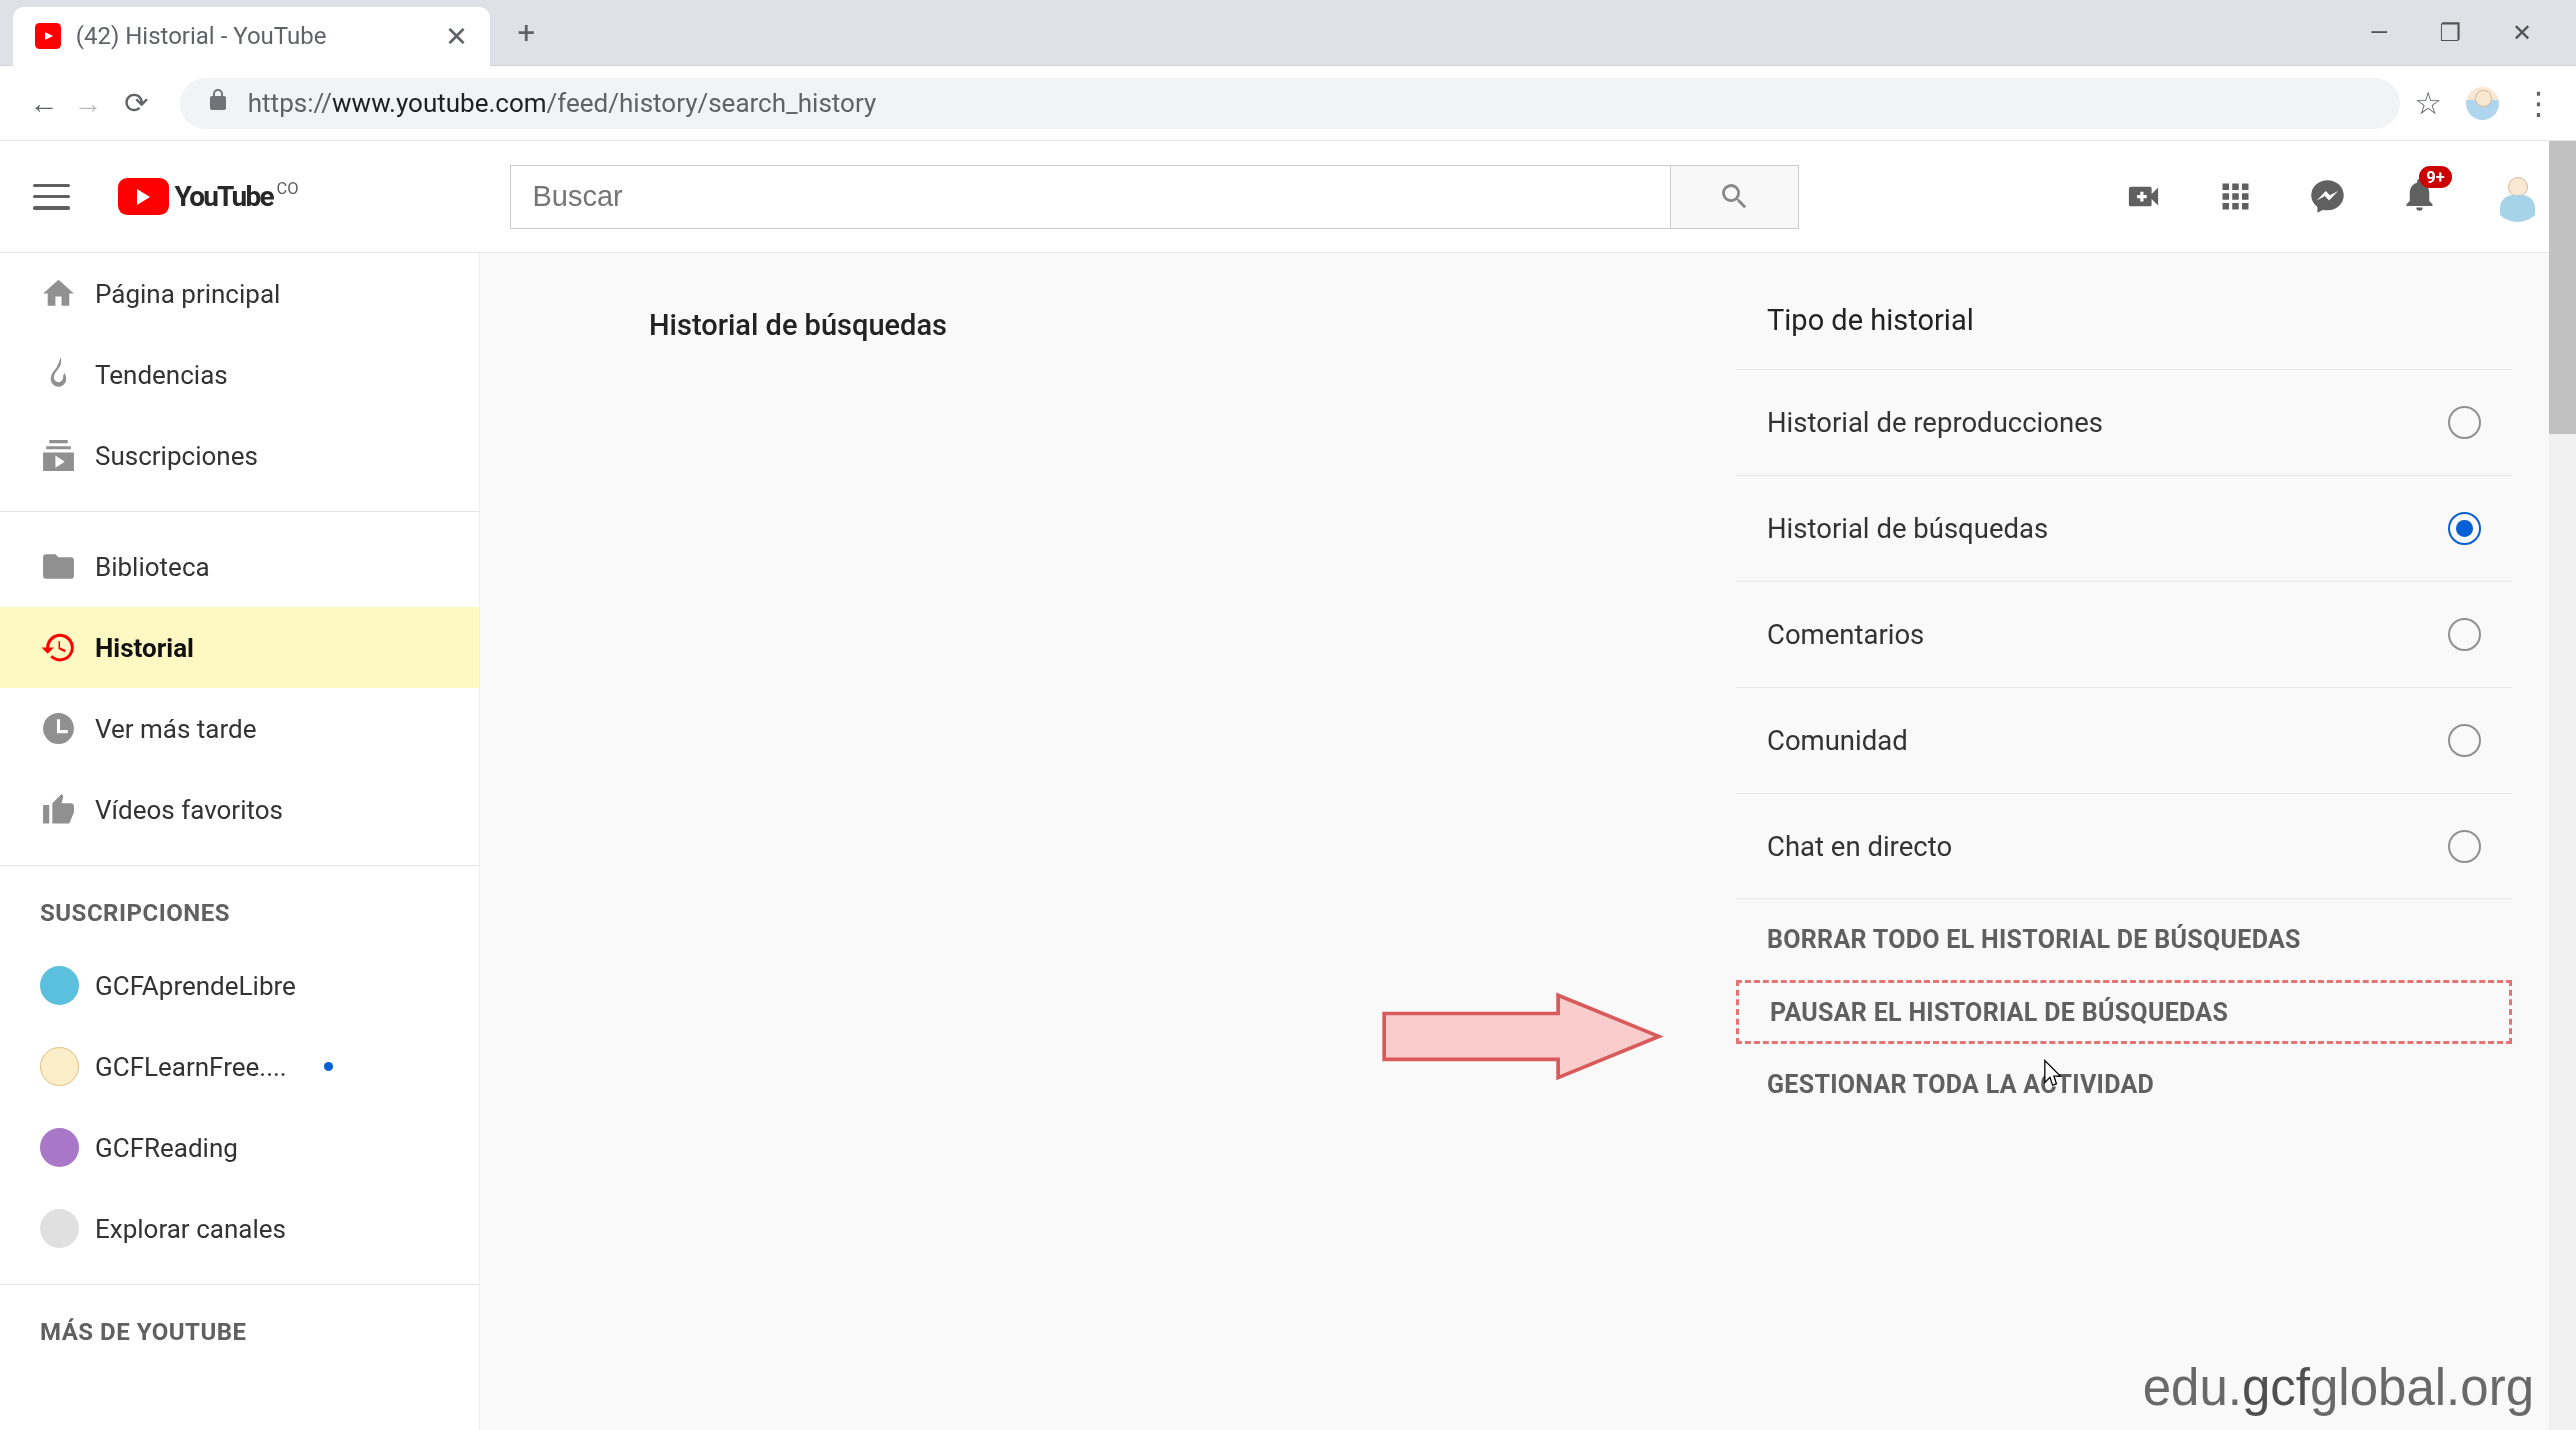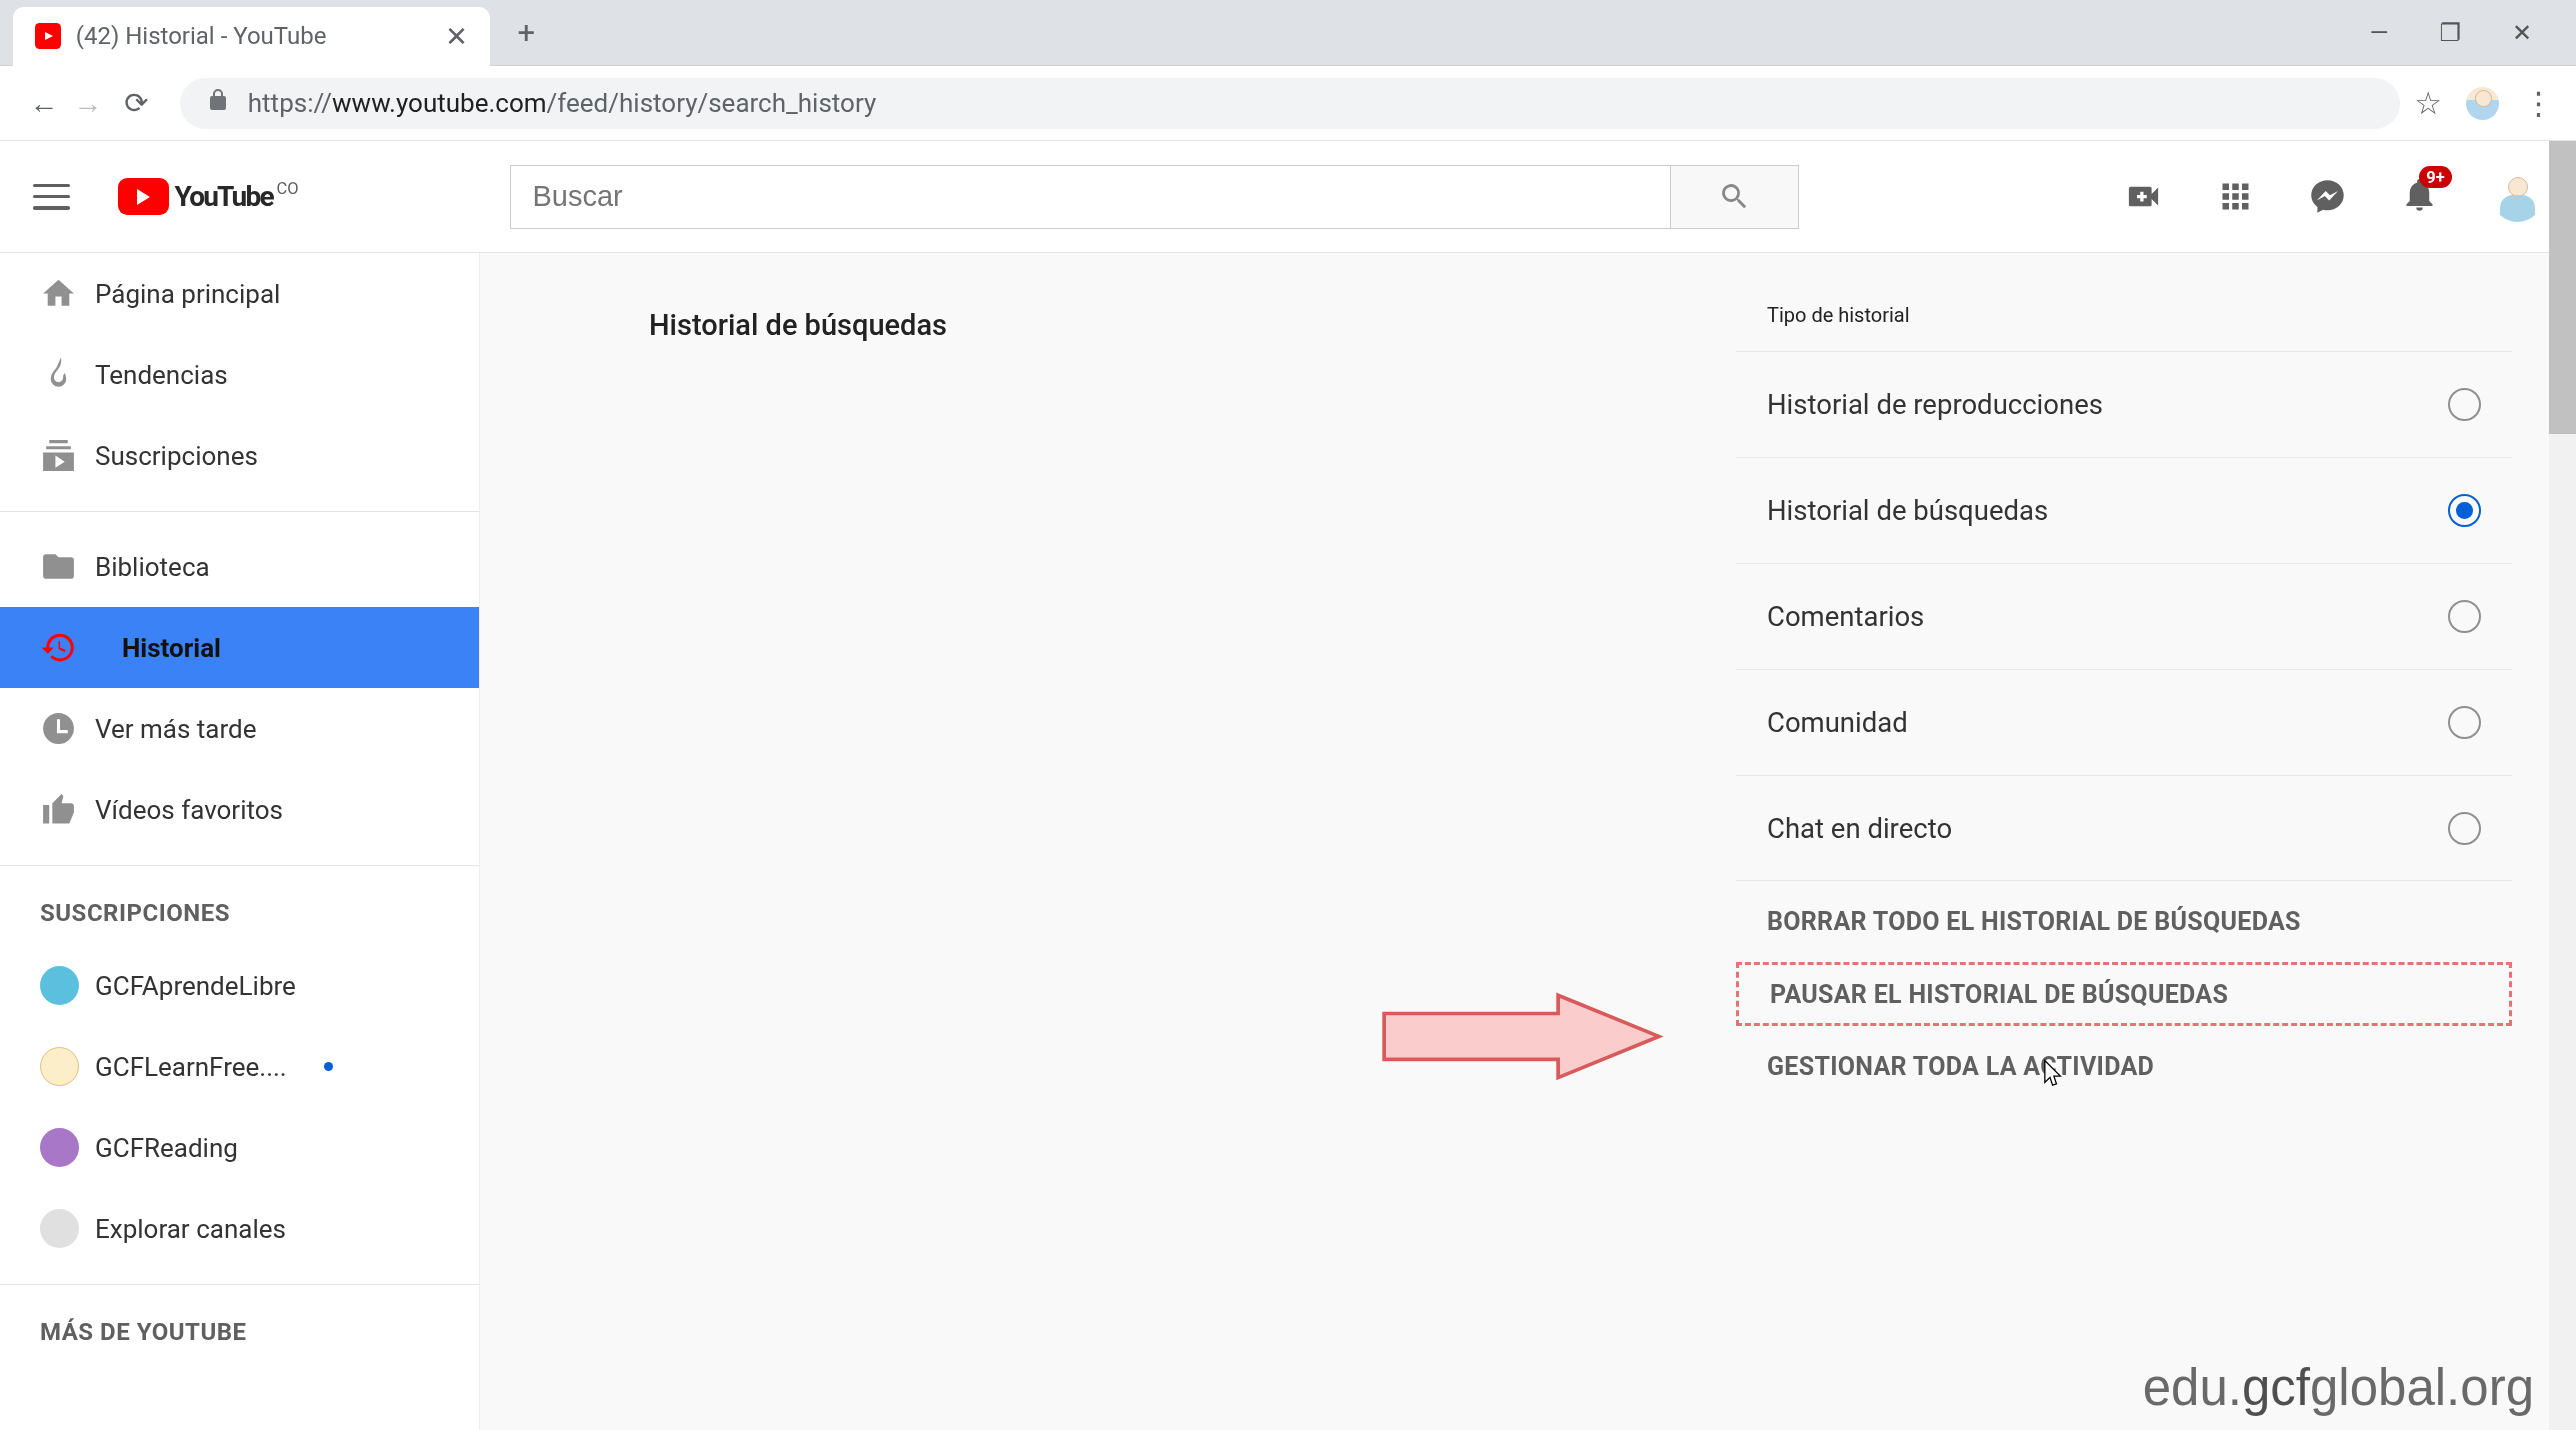--- a/index.html
+++ b/index.html
@@ -52,39 +52,39 @@
   .avatar-big .head{width:20px;height:20px;background:#f8e7d2;border-radius:50%;position:absolute;left:15.6px;top:5.5px;border:0.9px solid #d4b89a;}
   .avatar-big .body{width:35px;height:27.5px;background:#a7d3e8;position:absolute;left:8.3px;top:24px;border-radius:13px 13px 0 0;}
   
   
   .yt-body { display: flex; height: calc(1430px - 66px - 75px - 112px); }
   .sidebar { width: 480px; background: #fff; overflow-y: auto; border-right: 0.9px solid #eee; }
   .sb-item { height: 81px; display: flex; align-items: center; padding: 0 40px; cursor: pointer; }
   .sb-item .ic { width: 55px; display:flex; align-items:center;}
   .sb-item .ic svg{width:37px;height:37px;fill:#909090;}
   .sb-item .label { font-size: 26px; color: #333; }
-  .sb-item.active { background: #3b82f6; gap: 27px; }
+  .sb-item.active { background: #fef9c3; }
   .sb-item.active .label { font-weight: bold; color:#111; }
   .sb-item.active .ic svg{fill:#ff0000;}
   .sb-sep { height: 0.9px; background: #e5e5e5; margin: 14.7px 0; }
   .sb-heading { font-size: 24px; color: #606060; font-weight: bold; padding: 18.3px 40px; text-transform: uppercase; letter-spacing: 0.5px;}
   .sub-avatar { width: 39px; height: 39px; border-radius: 50%; }
   .sub-avatar.c1{background:#5bc0de;}
   .sub-avatar.c2{background:#fceec8;border:0.9px solid #e0c080;}
   .sub-avatar.c3{background:#a977c7;}
   .sub-avatar.c4{background:#e0e0e0;}
   .blue-dot{width:9.2px;height:9.2px;background:#065fd4;border-radius:50%;margin-left:37px;}
   
   .main { flex: 1; background: #f9f9f9; display: flex; }
   .center { flex: 1; padding: 55px 92px; }
   .center h2 { font-size: 29px; font-weight: 500; color:#222; margin-bottom: 46px; margin-left: 77px;}
   .empty-msg { text-align: center; font-size: 27.5px; color: #444; margin-left: 77px;}
   
   .right-panel { width: 904px; padding: 50px 64px; }
-  .rp-title { font-size: 20px; color:#222; margin-bottom: 24px; padding-left: 31px; }
+  .rp-title { font-size: 29px; color:#222; margin-bottom: 32px; padding-left: 31px; }
   .rp-opt { height: 106px; border-top: 0.9px solid #e8e8e8; display: flex; align-items: center; padding: 0 31px; cursor: pointer; }
   .rp-opt .lbl { font-size: 27.5px; color: #333; flex: 1; }
   .radio { width: 33px; height: 33px; border: 2.8px solid #909090; border-radius: 50%; }
   .radio.checked { border-color: #065fd4; display:flex; align-items:center; justify-content:center;}
   .radio.checked::before{content:"";width:16.5px;height:16.5px;background:#065fd4;border-radius:50%;}
   .rp-action { font-size: 25px; color: #606060; font-weight: bold; padding: 26px 31px; cursor: pointer; letter-spacing:0.3px;}
   
   .highlight-box { border: 3.7px dashed #e67373; padding: 3.7px 0; }
   .arrow { position: absolute; left: 1375px; top: 986px; }
   

